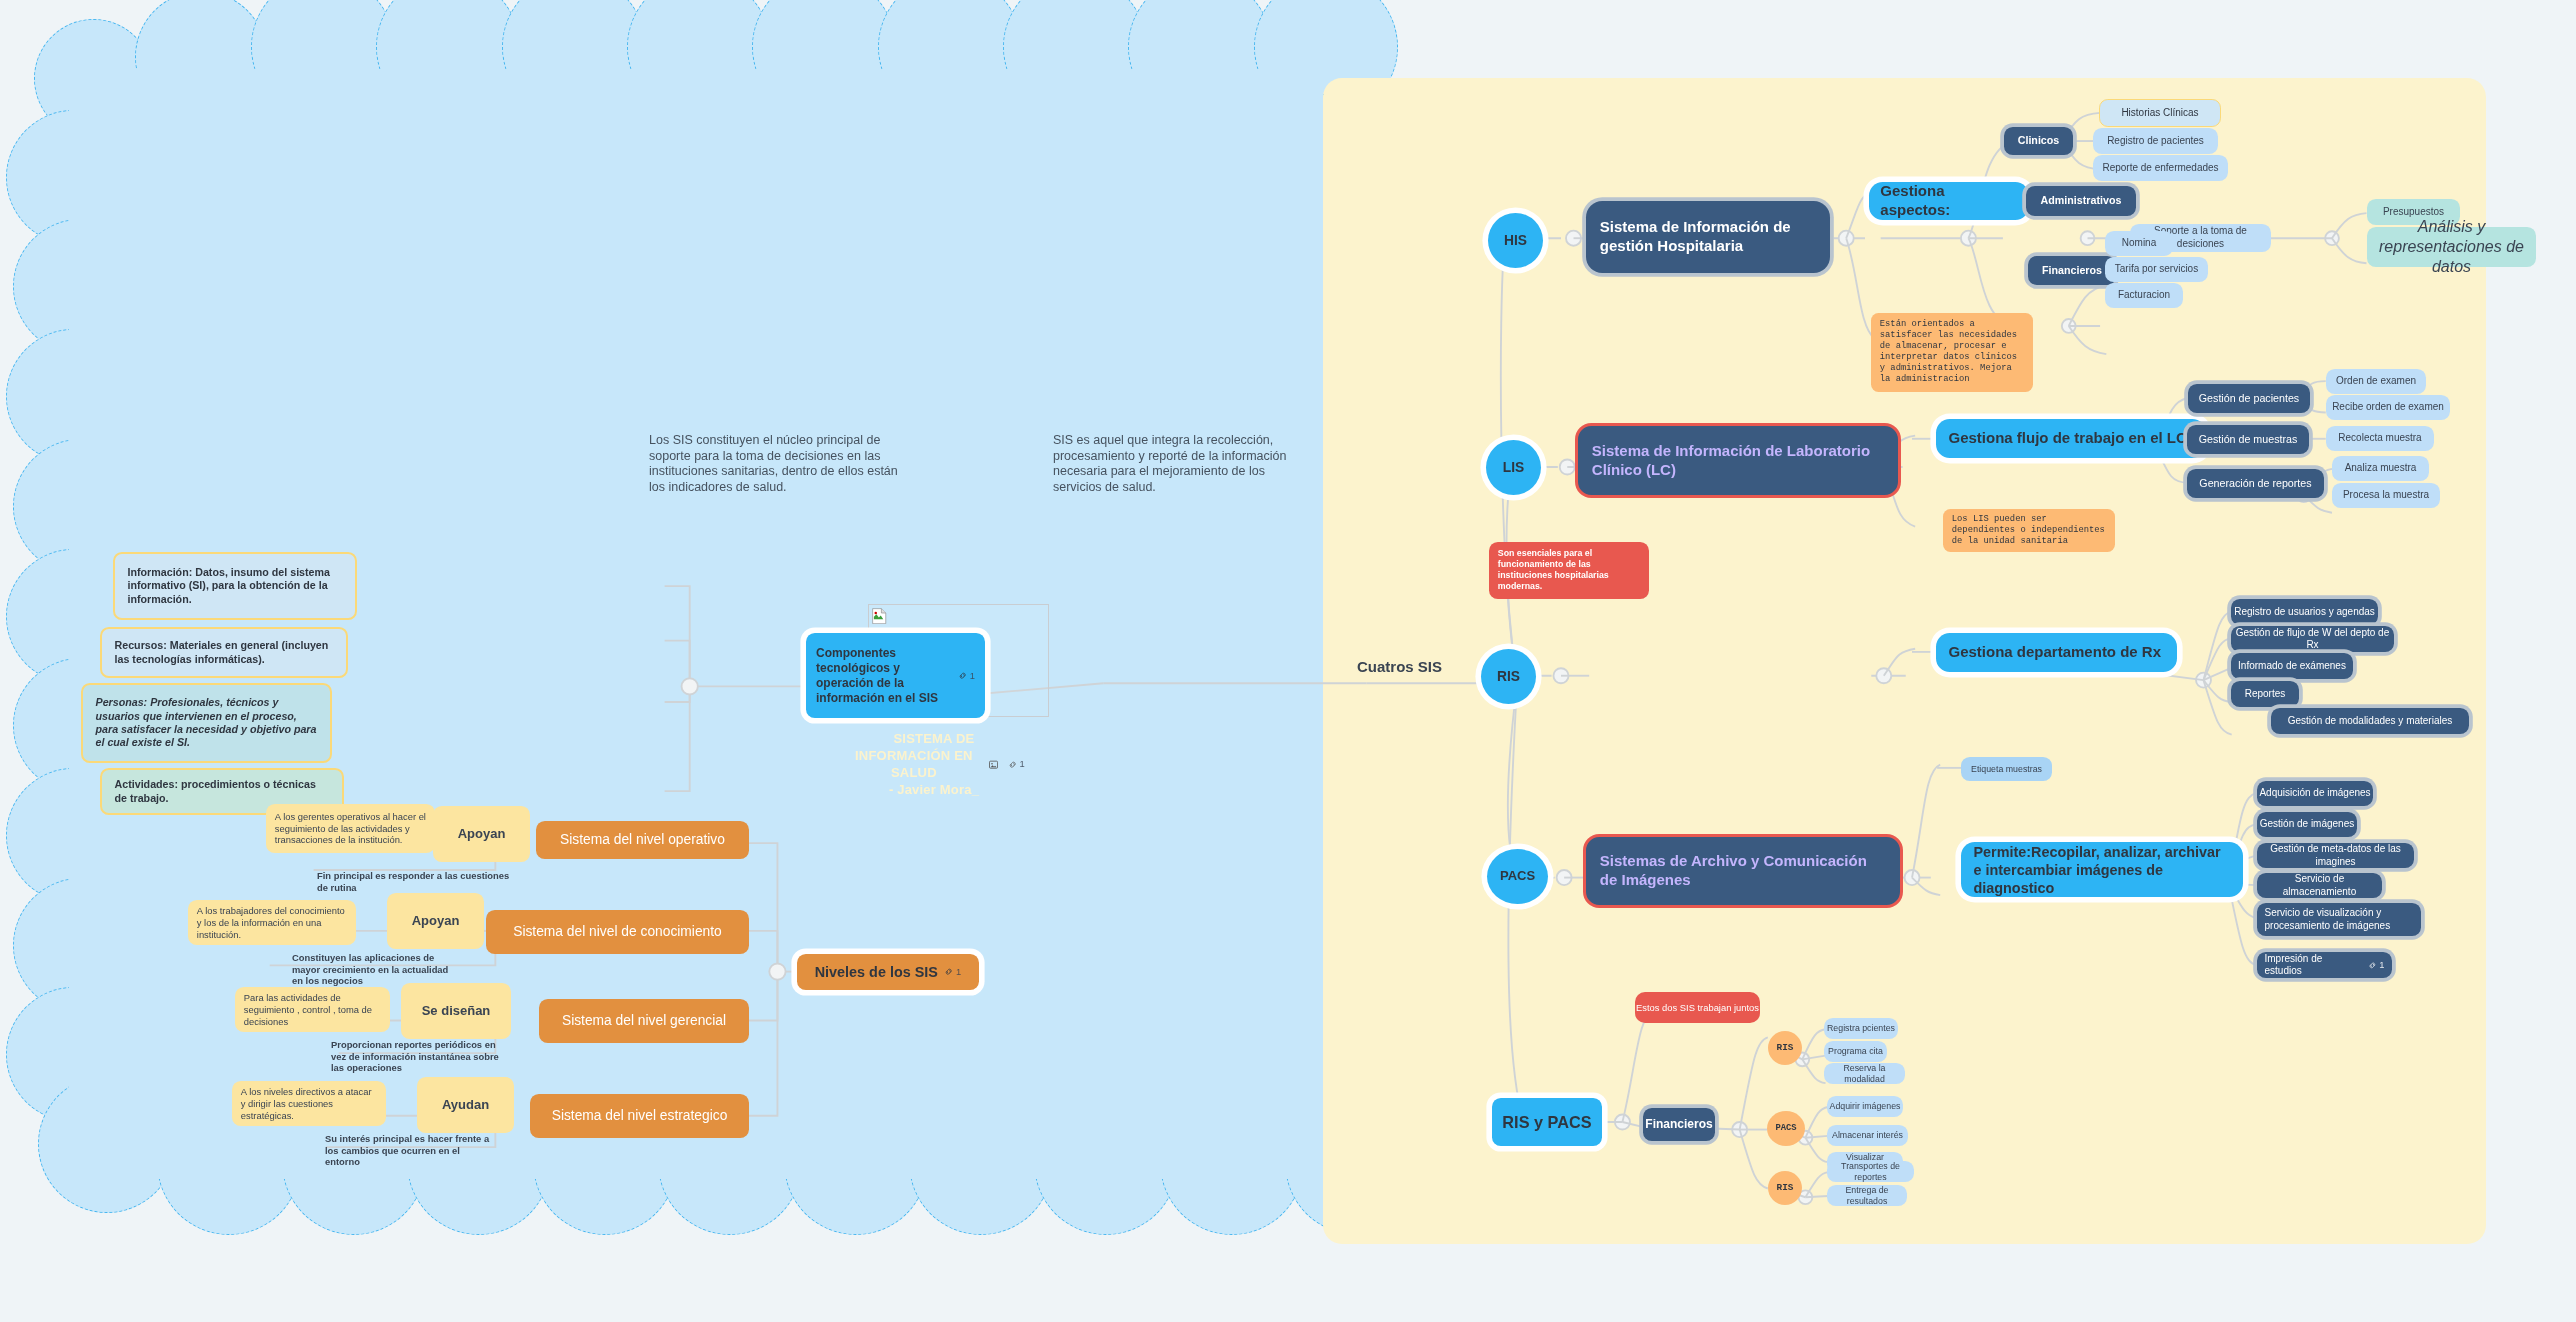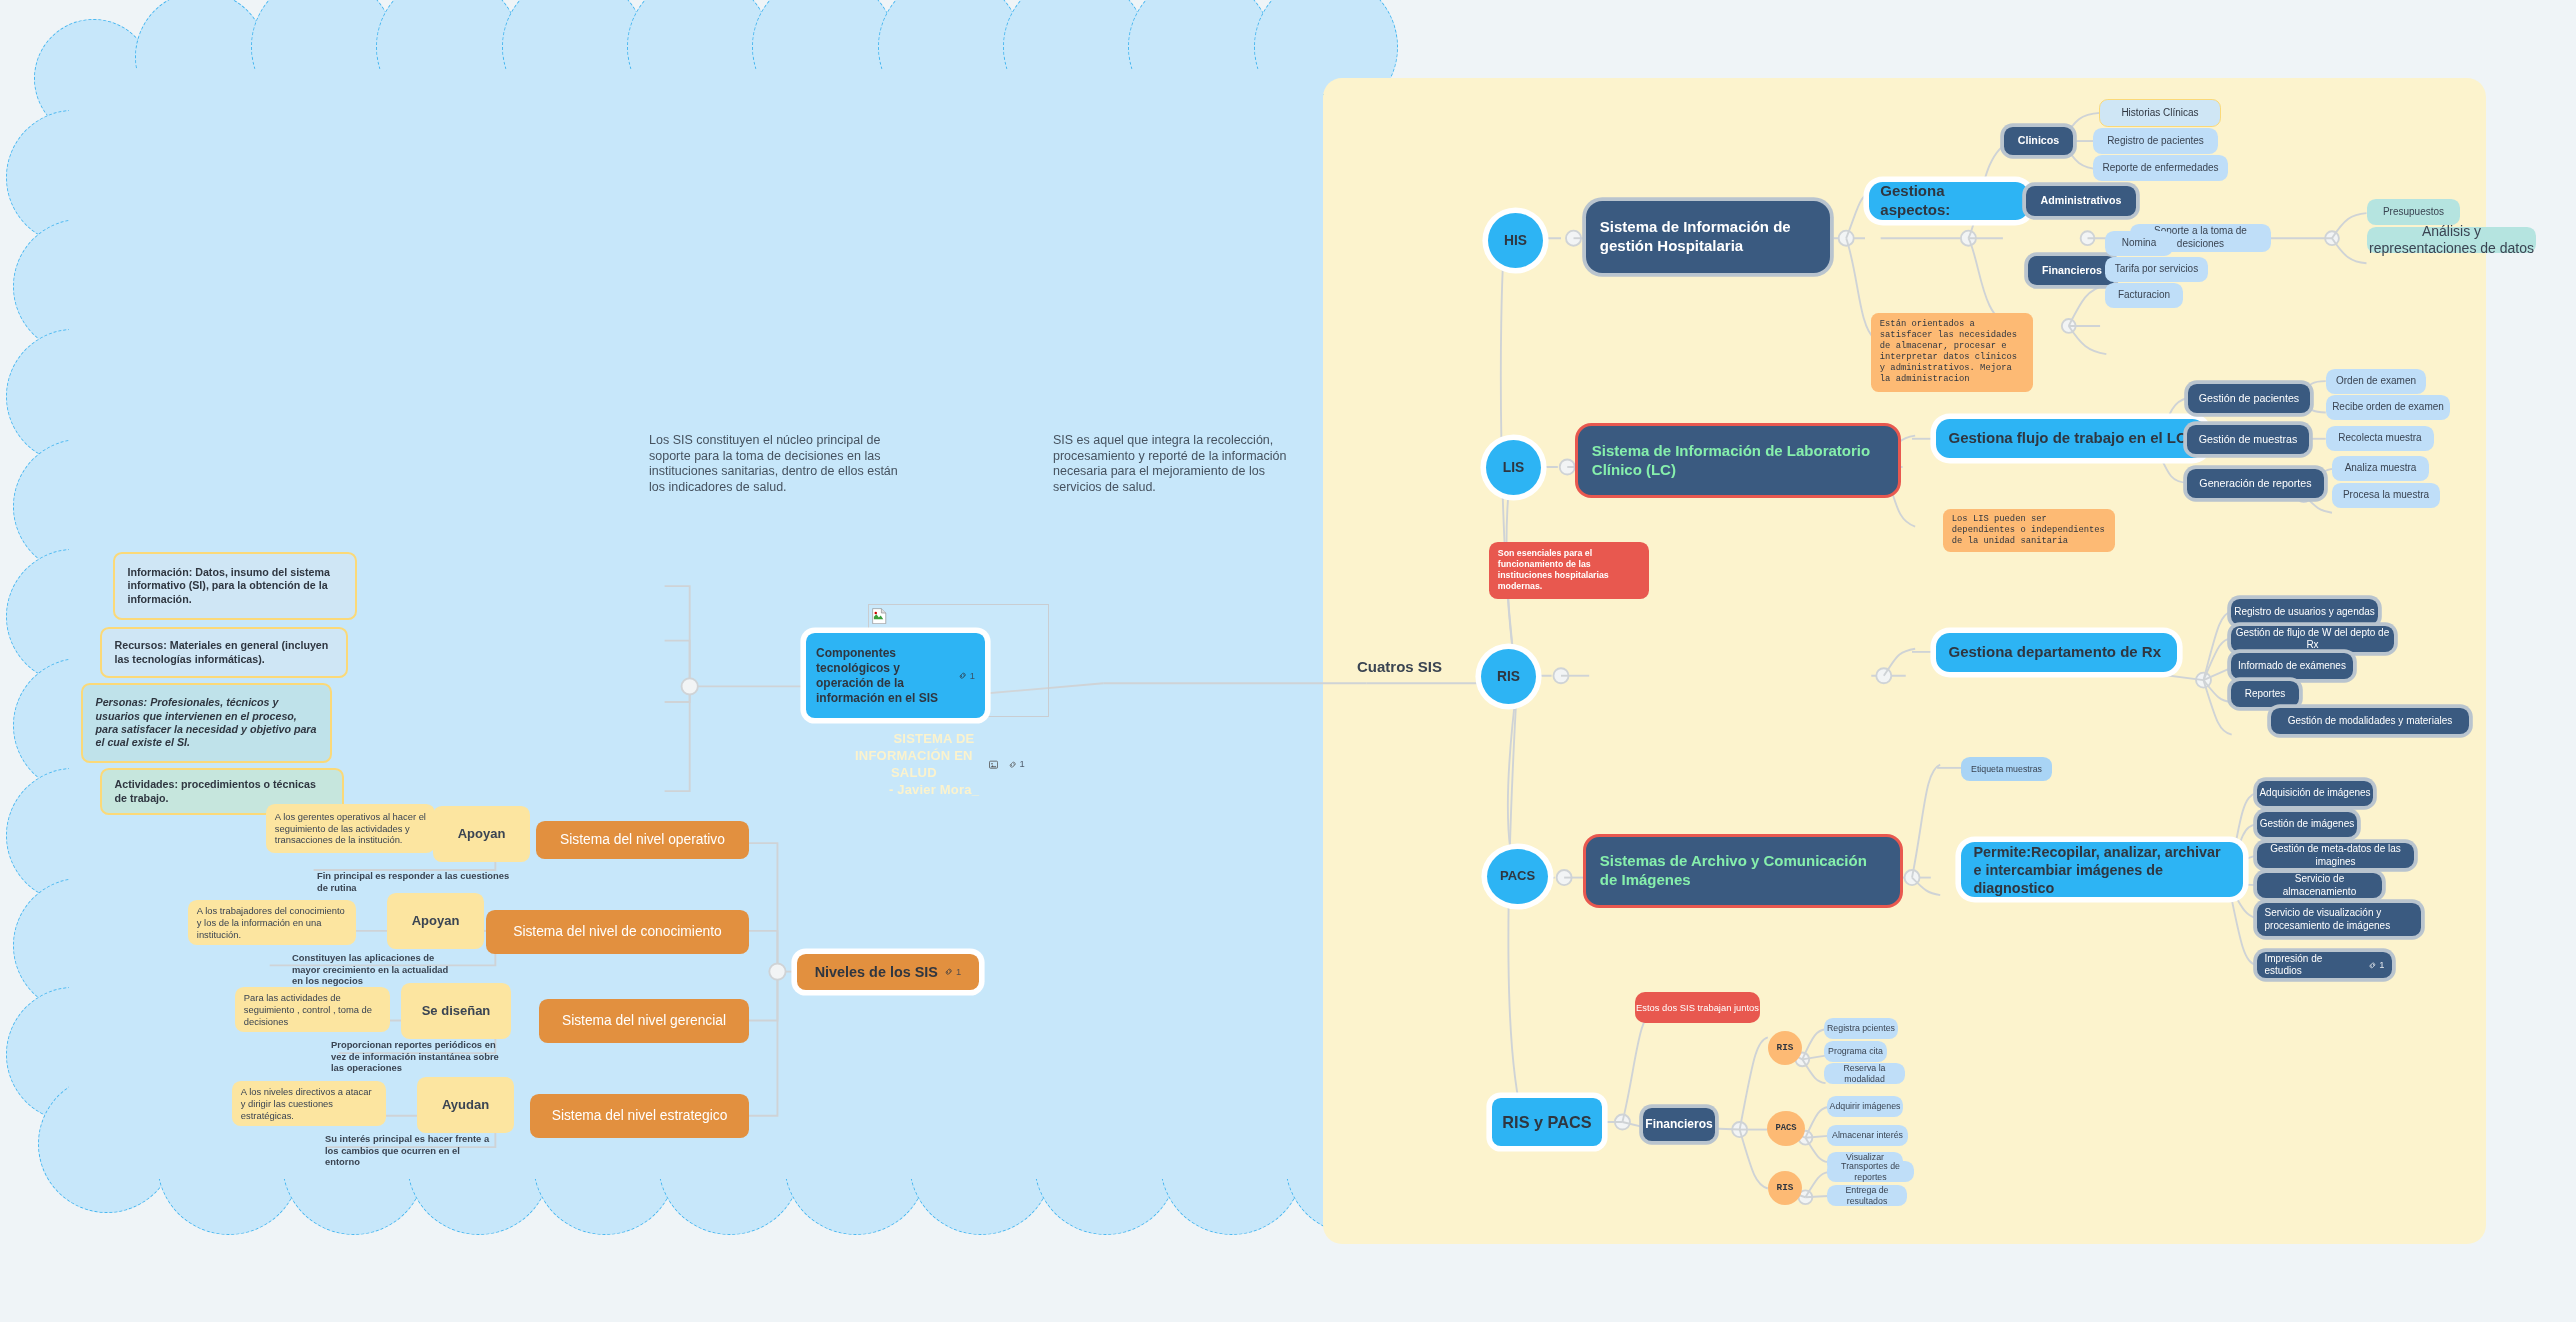--- a/index.html
+++ b/index.html
@@ -20,21 +20,21 @@
 
   
   .node { position:absolute; display:flex; align-items:center;
       border-radius:8.8px; line-height:1.25; white-space:pre-line; }
 
   .n-sky   { background:#2db4f4; color:#2f3640; font-weight:bold;
              box-shadow:0 0 0 5.6px #ffffff, 0 1.3px 3.1px rgba(0,0,0,.14); }
   .n-sky-plain { background:#fdba74; color:#2f3640;font-family:Liberation Mono, monospace; }
   .n-navy  { background:#3a5a80; color:#fff;
              box-shadow:0 0 0 3.8px #b9c4ce, 0 1.3px 2.5px rgba(0,0,0,.16); }
-  .n-navy-red { background:#3a5a80; color:#86efac; border:3.8px solid #e8584f; }
+  .n-navy-red { background:#3a5a80; color:#c4b5fd; border:3.8px solid #e8584f; }
   .n-lightblue { background:#bfdef8; color:#3a4452; }
   .n-lightblue2 { background:#a9d4f5; color:#3a4452; }
   .n-teal  { background:#b5e4e0; color:#3a4452; }
   .n-red   { background:#e8584f; color:#fff; }
   .n-orange{ background:#e2903f; color:#fff; }
   .n-orange-hl{ background:#e2903f; color:#2f3640; font-weight:bold;
              box-shadow:0 0 0 5.6px #ffffff, 0 1.3px 3.1px rgba(0,0,0,.14); }
   .n-yellow{ background:#fce5a0; color:#3a4452; }
   .n-yellow-out{ background:#cfe6f5; color:#2f3640; font-weight:bold;
              border:2.5px solid #fbd978; }
@@ -399,21 +399,21 @@
     <span>Registro de pacientes</span></div>
   <div class="node n-lightblue n-center" style="left:2093px; top:155px; width:135px; height:26px; font-size:10px;">
     <span>Reporte de enfermedades</span></div>
 
   <div class="node n-navy n-center" style="left:2026px; top:186px; width:110px; height:30px; font-size:10.7px; font-weight:bold;">
     <span>Administrativos</span></div>
   <div class="node n-lightblue n-center" style="left:2130px; top:224px; width:141px; height:27.6px; font-size:10px;">
     <span>Soporte a la toma de desiciones</span></div>
   <div class="node n-teal n-center" style="left:2367px; top:199px; width:93px; height:26px; font-size:10px;">
     <span>Presupuestos</span></div>
-  <div class="node n-teal n-center" style="left:2367px; top:227px; width:169px; height:26px; font-size:14px;">
+  <div class="node n-teal n-center" style="left:2367px; top:227px; width:169px; height:40px; font-size:16px;font-style:italic;">
     <span>Análisis y representaciones de datos</span></div>
 
   <div class="node n-navy n-center" style="left:2028px; top:256px; width:88px; height:29px; font-size:10.7px; font-weight:bold;">
     <span>Financieros</span></div>
   <div class="node n-lightblue n-center" style="left:2105px; top:231px; width:68px; height:25px; font-size:10px;">
     <span>Nomina</span></div>
   <div class="node n-lightblue n-center" style="left:2105px; top:257px; width:103px; height:25px; font-size:10px;">
     <span>Tarifa por servicios</span></div>
   <div class="node n-lightblue n-center" style="left:2105px; top:283px; width:78px; height:25px; font-size:10px;">
     <span>Facturacion</span></div>

